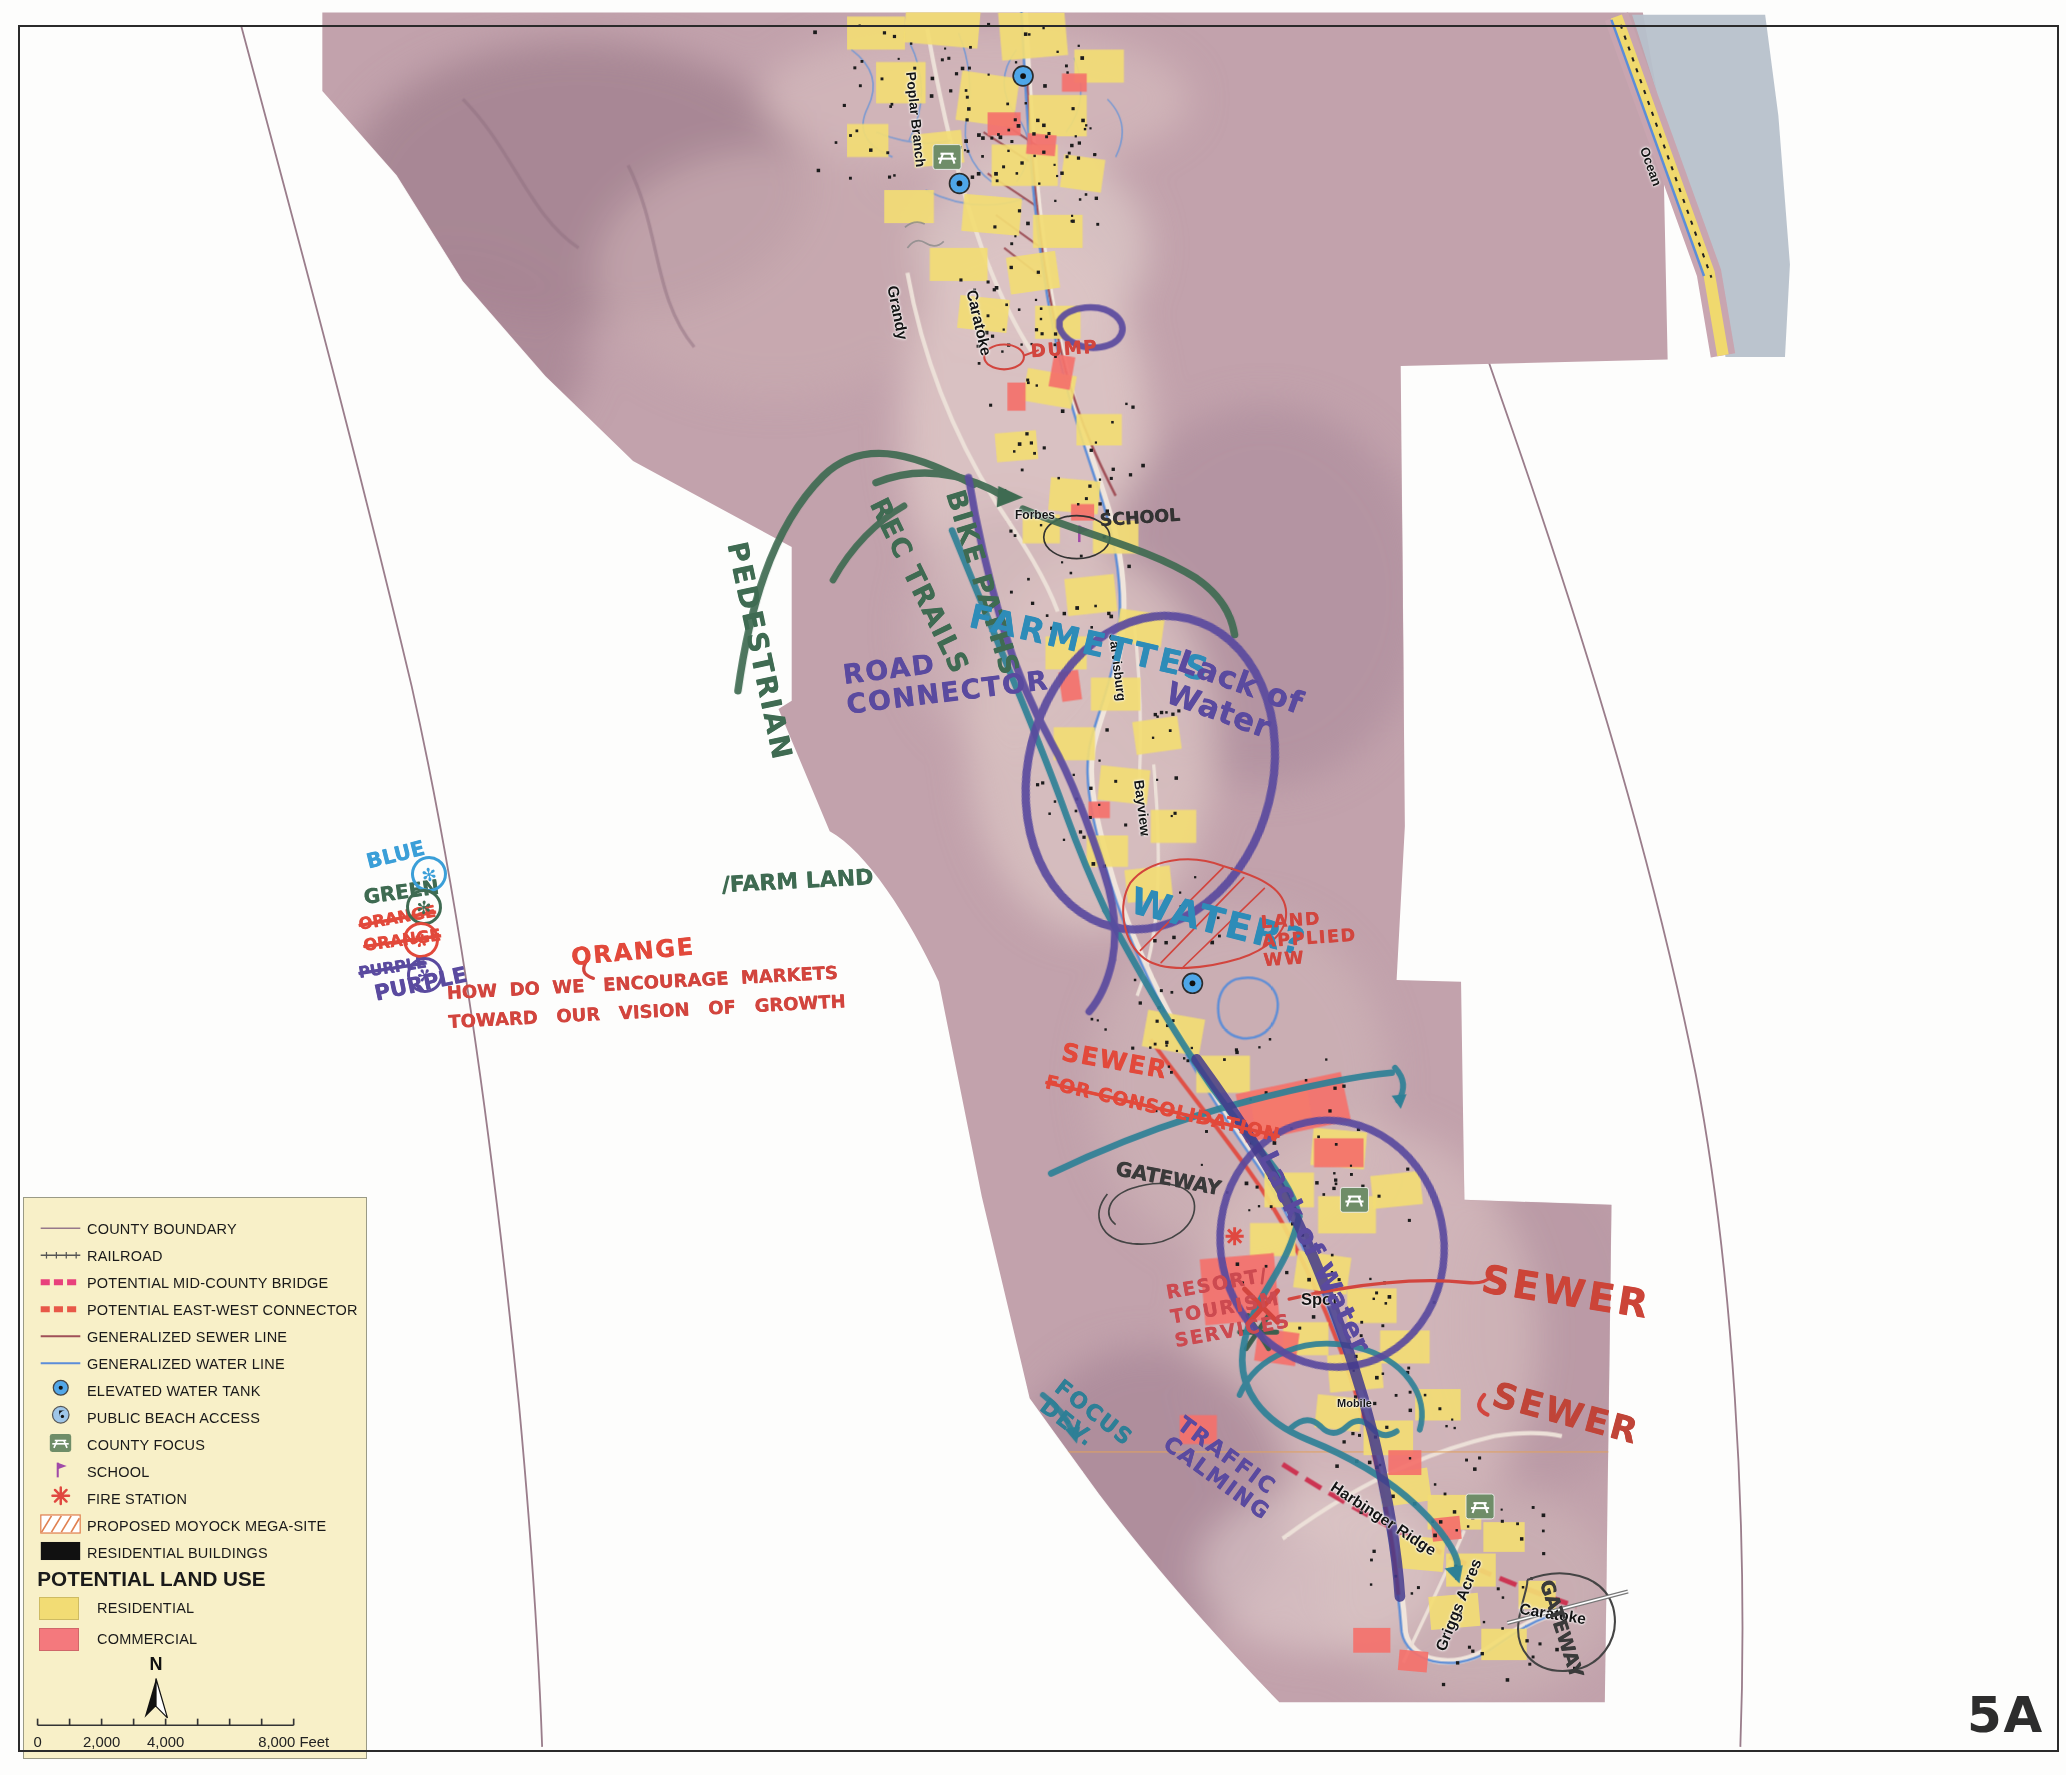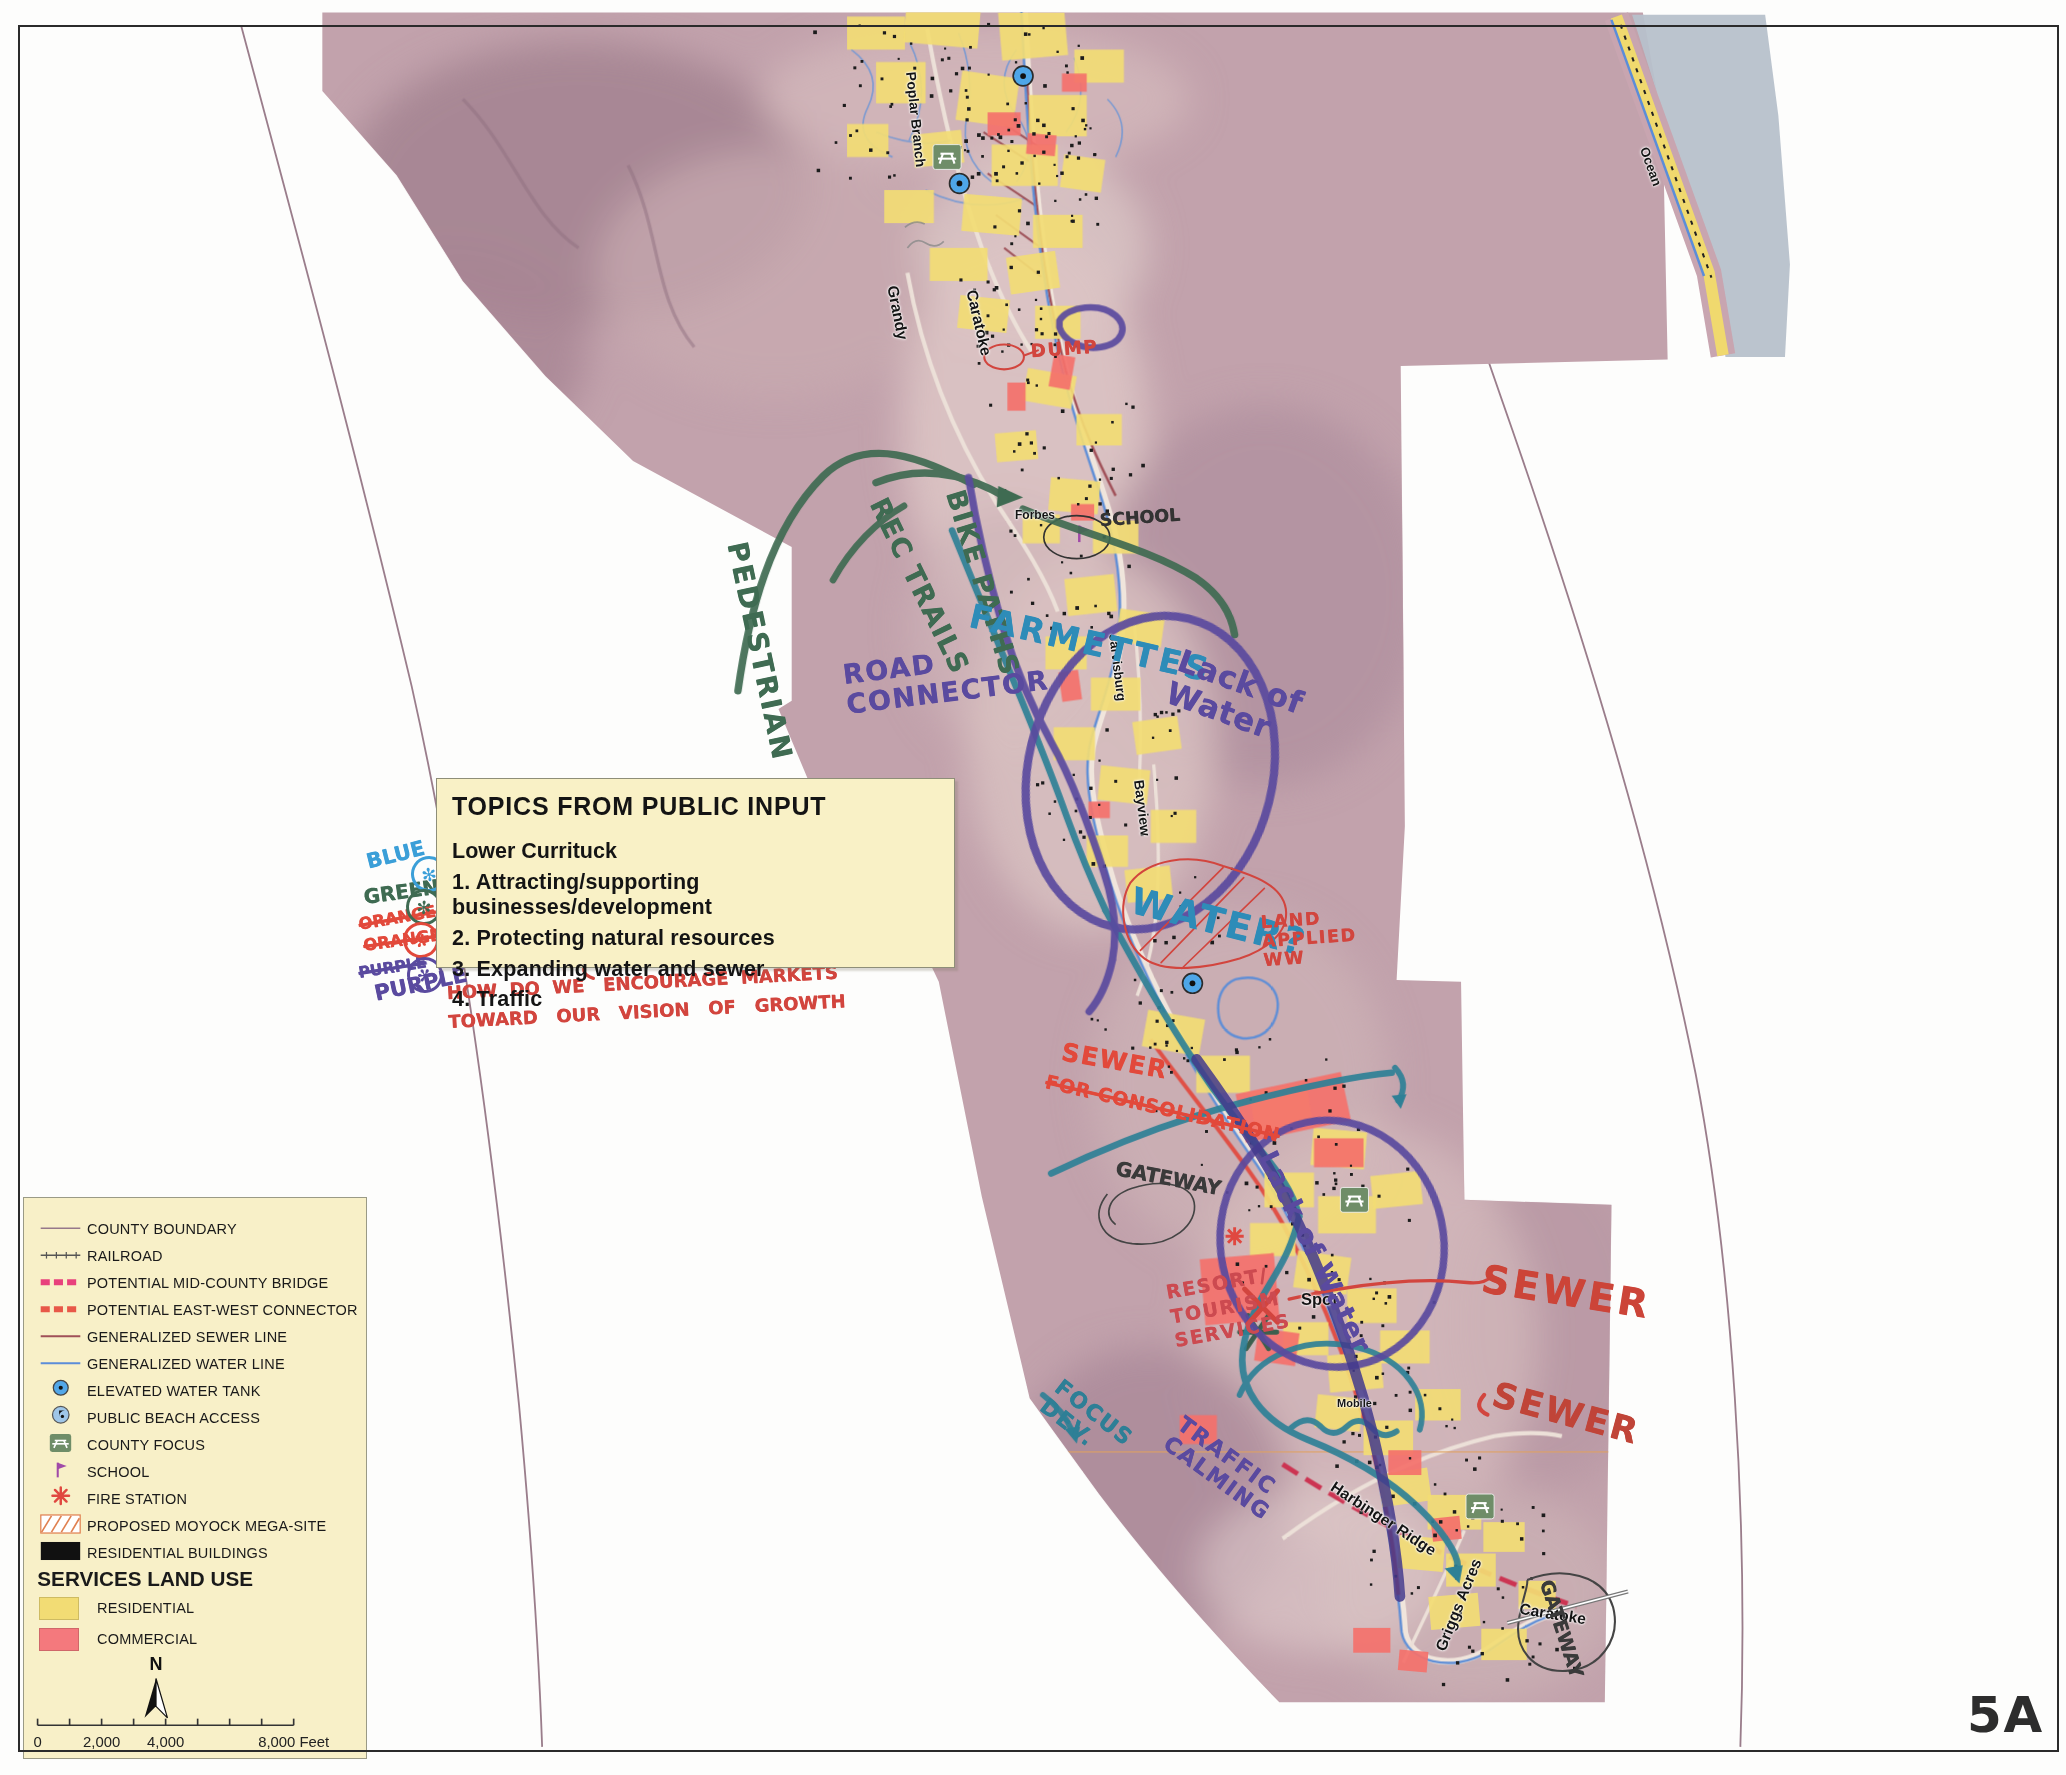--- a/index.html
+++ b/index.html
@@ -784,30 +784,20 @@
       <div class="anno" style="left: 570px; top: 944px; font-size: 24px; color: rgb(226, 73, 59); transform: rotate(-5deg); letter-spacing: 1.7px;">ORANGE</div>
       <div class="anno" style="left: 721px; top: 873px; font-size: 22px; color: rgb(63, 107, 82); transform: rotate(-3deg);">/FARM LAND</div>
     </div>
 <div id="color-key-layer">
       <div class="key-glyph" style="left: 411px; top: 856px; border: 3.3px solid rgb(59, 159, 216); color: rgb(59, 159, 216); transform: rotate(-10deg);">✻</div>
       <div class="key-glyph" style="left: 406px; top: 889px; border: 3.3px solid rgb(63, 107, 82); color: rgb(63, 107, 82); transform: rotate(3deg);">✻</div>
       <div class="key-glyph" style="left: 403px; top: 922px; border: 3.3px solid rgb(226, 73, 59); color: rgb(226, 73, 59); transform: rotate(16deg);">✻</div>
       <div class="key-glyph" style="left: 407px; top: 957px; border: 3.3px solid rgb(90, 74, 159); color: rgb(90, 74, 159); transform: rotate(29deg);">✻</div>
     </div>
 
-<div id="topics-box">
-  <div class="tb-title">TOPICS FROM PUBLIC INPUT</div>
-  <div class="tb-sub">Lower Currituck</div>
-  <div id="topics-items">
-        <div class="tb-item">1. Attracting/supporting  businesses/development</div>
-        <div class="tb-item">2. Protecting natural resources</div>
-        <div class="tb-item">3. Expanding water and sewer</div>
-        <div class="tb-item">4. Traffic</div>
-      </div>
-</div>
 
 <div id="legend">
   <div id="legend-items">
         <div class="leg-row">
           <span class="leg-sym">
             <svg width="45" height="16.5" viewBox="0 0 54 20">
               <line x1="3" y1="10" x2="51" y2="10" stroke="#96788a" stroke-width="2"></line>
             </svg>
           </span>
           <span class="leg-label">COUNTY BOUNDARY</span>
@@ -927,21 +917,21 @@
         </div>
         <div class="leg-row">
           <span class="leg-sym">
             <svg width="41" height="20" viewBox="0 0 50 24">
               <rect x="1" y="1" width="48" height="22" fill="#111"></rect>
             </svg>
           </span>
           <span class="leg-label">RESIDENTIAL BUILDINGS</span>
         </div>
       </div>
-  <div class="leg-header">SERVICES LAND USE</div>
+  <div class="leg-header">POTENTIAL LAND USE</div>
   <div id="landuse-items">
         <div class="lu-row">
           <span class="lu-sw" style="background: rgb(242, 220, 116);"></span>
           <span class="leg-label">RESIDENTIAL</span>
         </div>
         <div class="lu-row">
           <span class="lu-sw" style="background: rgb(244, 121, 125);"></span>
           <span class="leg-label">COMMERCIAL</span>
         </div>
       </div>

